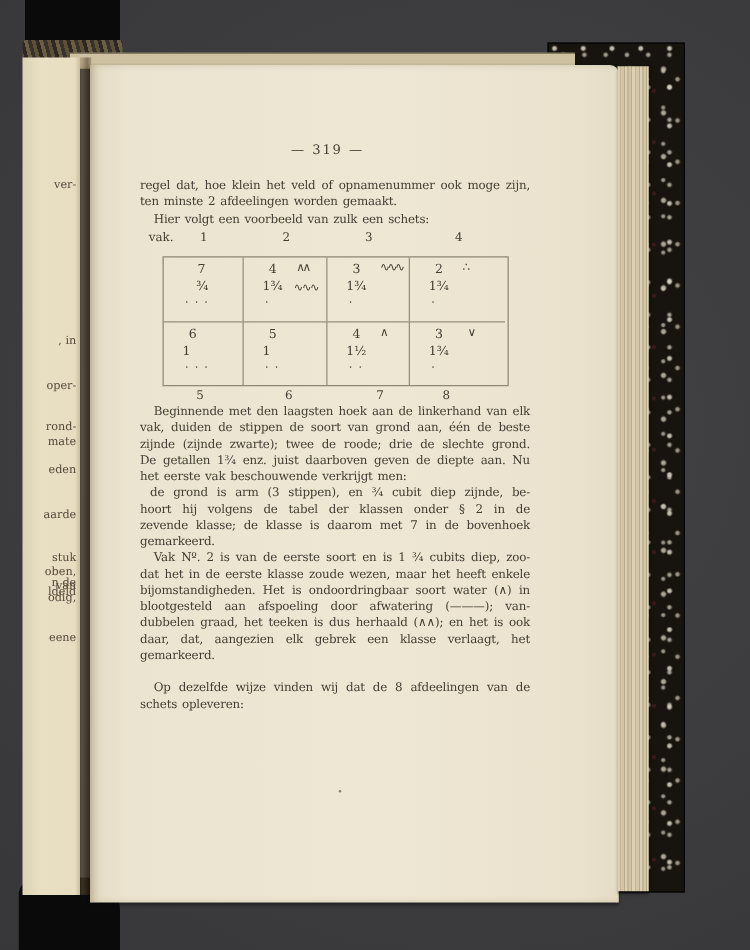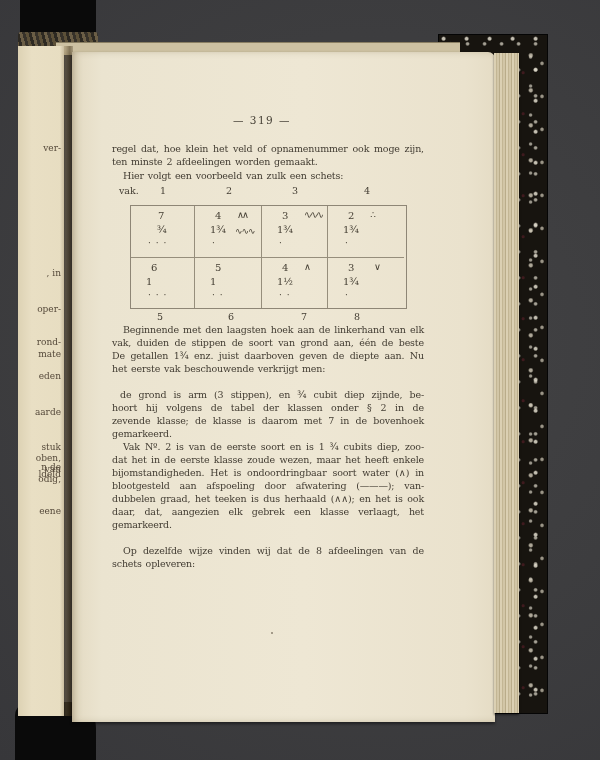--- a/index.html
+++ b/index.html
@@ -185,20 +185,21 @@
     <div class="botlabels">
       <span class="collab" style="left:78px">5</span>
       <span class="collab" style="left:149px">6</span>
       <span class="collab" style="left:222px">7</span>
       <span class="collab" style="left:275px">8</span>
     </div>
 
     <div class="para" style="top:271px">
       <div class="tl ind">Beginnende met den laagsten hoek aan de linkerhand van elk</div>
       <div class="tl">vak, duiden de stippen de soort van grond aan, één de beste</div>
+      <div class="tl">zijnde (zijnde zwarte); twee de roode; drie de slechte grond.</div>
       <div class="tl">De getallen 1¾ enz. juist daarboven geven de diepte aan.  Nu</div>
       <div class="tl last">het eerste vak beschouwende verkrijgt men:</div>
     </div>
 
     <div class="para" style="top:336px">
       <div class="tl ind-sm">de grond is arm (3 stippen), en ¾ cubit diep zijnde, be-</div>
       <div class="tl">hoort hij volgens de tabel der klassen onder § 2 in de</div>
       <div class="tl">zevende klasse; de klasse is daarom met 7 in de bovenhoek</div>
       <div class="tl last">gemarkeerd.</div>
     </div>

